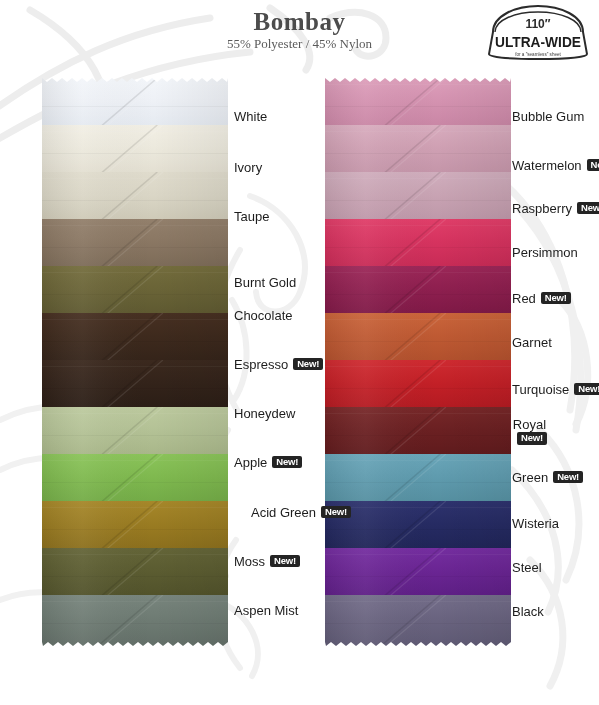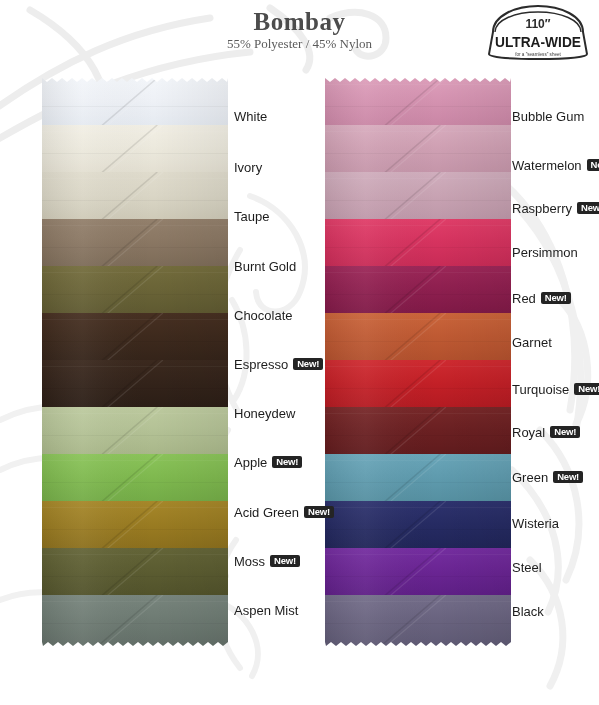--- a/index.html
+++ b/index.html
@@ -848,38 +848,38 @@
 <div id="labels-left" class="labels">
     <div class="label-row" style="top: 30px;">
       <span class="label-text">White</span>
     </div>
     <div class="label-row" style="top: 81px;">
       <span class="label-text">Ivory</span>
     </div>
     <div class="label-row" style="top: 130px;">
       <span class="label-text">Taupe</span>
     </div>
-    <div class="label-row" style="top: 180px; text-align: center;">
+    <div class="label-row" style="top: 196px; text-align: center;">
       <span class="label-text">Burnt Gold</span>
     </div>
     <div class="label-row" style="top: 229px;">
       <span class="label-text">Chocolate</span>
     </div>
     <div class="label-row" style="top: 278px;">
       <span class="label-text">Espresso</span>
       <span class="new-badge">New!</span>
     </div>
     <div class="label-row" style="top: 327px;">
       <span class="label-text">Honeydew</span>
     </div>
     <div class="label-row" style="top: 376px;">
       <span class="label-text">Apple</span>
       <span class="new-badge">New!</span>
     </div>
-    <div class="label-row" style="top: 426px;">
+    <div class="label-row" style="top: 426px; margin-left: 17px;">
       <span class="label-text">Acid Green</span>
       <span class="new-badge">New!</span>
     </div>
     <div class="label-row" style="top: 475px;">
       <span class="label-text">Moss</span>
       <span class="new-badge">New!</span>
     </div>
     <div class="label-row" style="top: 524px;">
       <span class="label-text">Aspen Mist</span>
     </div>
@@ -903,21 +903,21 @@
       <span class="label-text">Red</span>
       <span class="new-badge">New!</span>
     </div>
     <div class="label-row" style="top: 256px;">
       <span class="label-text">Garnet</span>
     </div>
     <div class="label-row" style="top: 303px;">
       <span class="label-text">Turquoise</span>
       <span class="new-badge">New!</span>
     </div>
-    <div class="label-row" style="top: 346px;">
+    <div class="label-row" style="top: 339px; flex-direction: column;">
       <span class="label-text">Royal</span>
       <span class="new-badge">New!</span>
     </div>
     <div class="label-row" style="top: 391px;">
       <span class="label-text">Green</span>
       <span class="new-badge">New!</span>
     </div>
     <div class="label-row" style="top: 437px;">
       <span class="label-text">Wisteria</span>
     </div>

